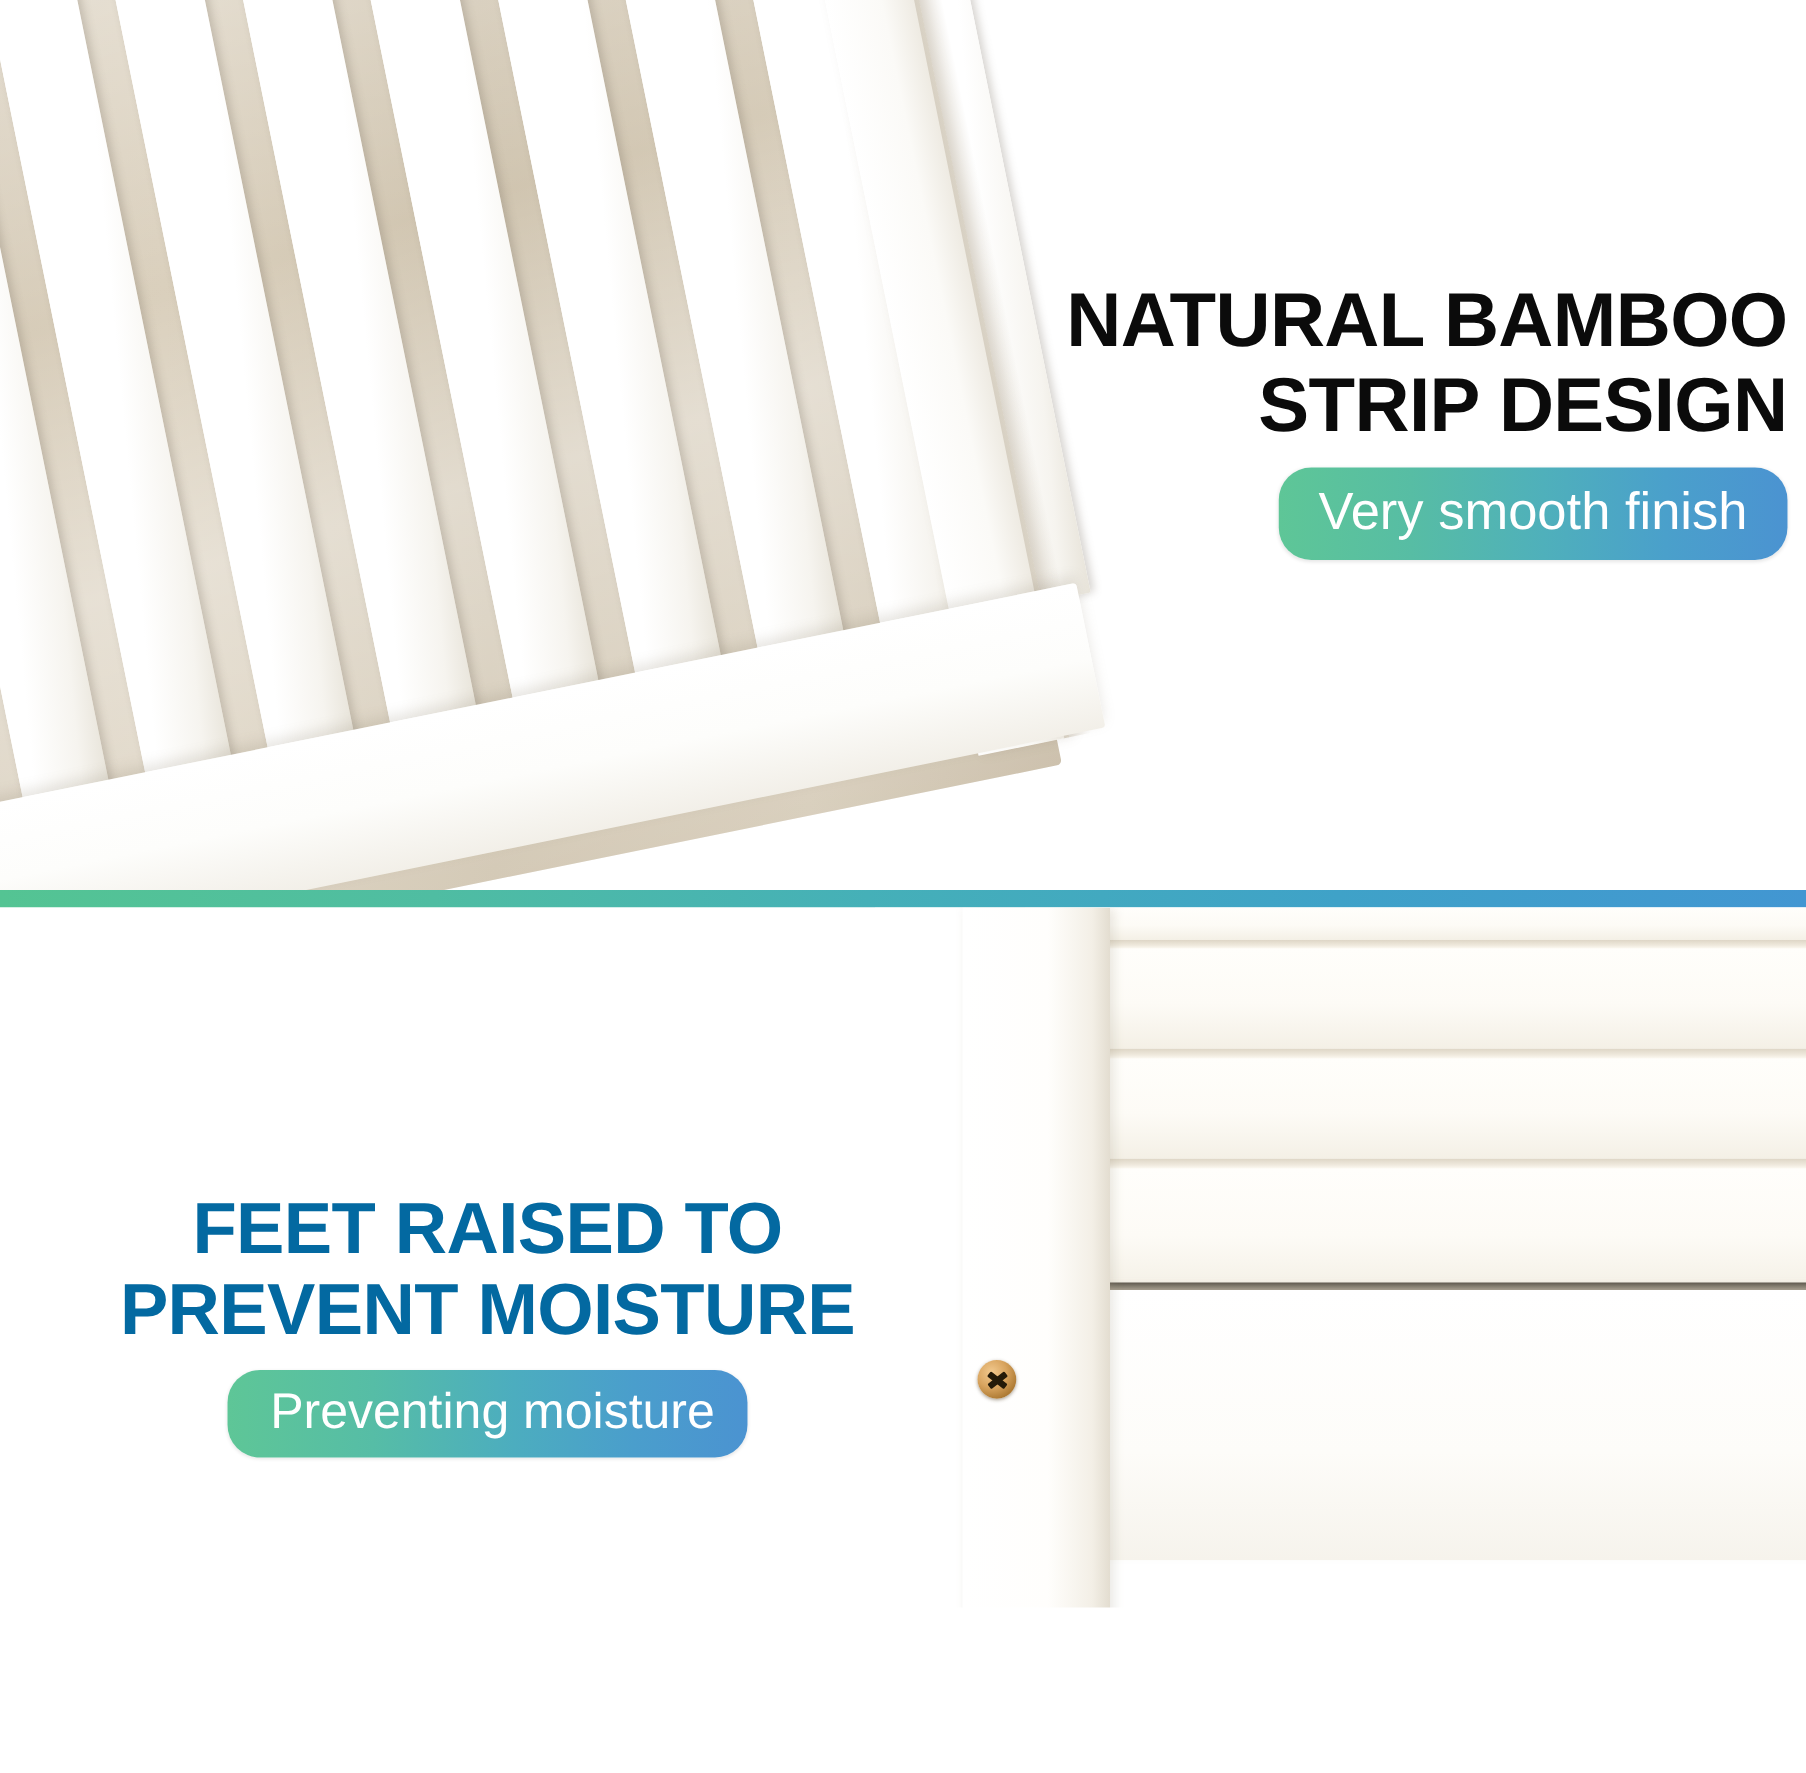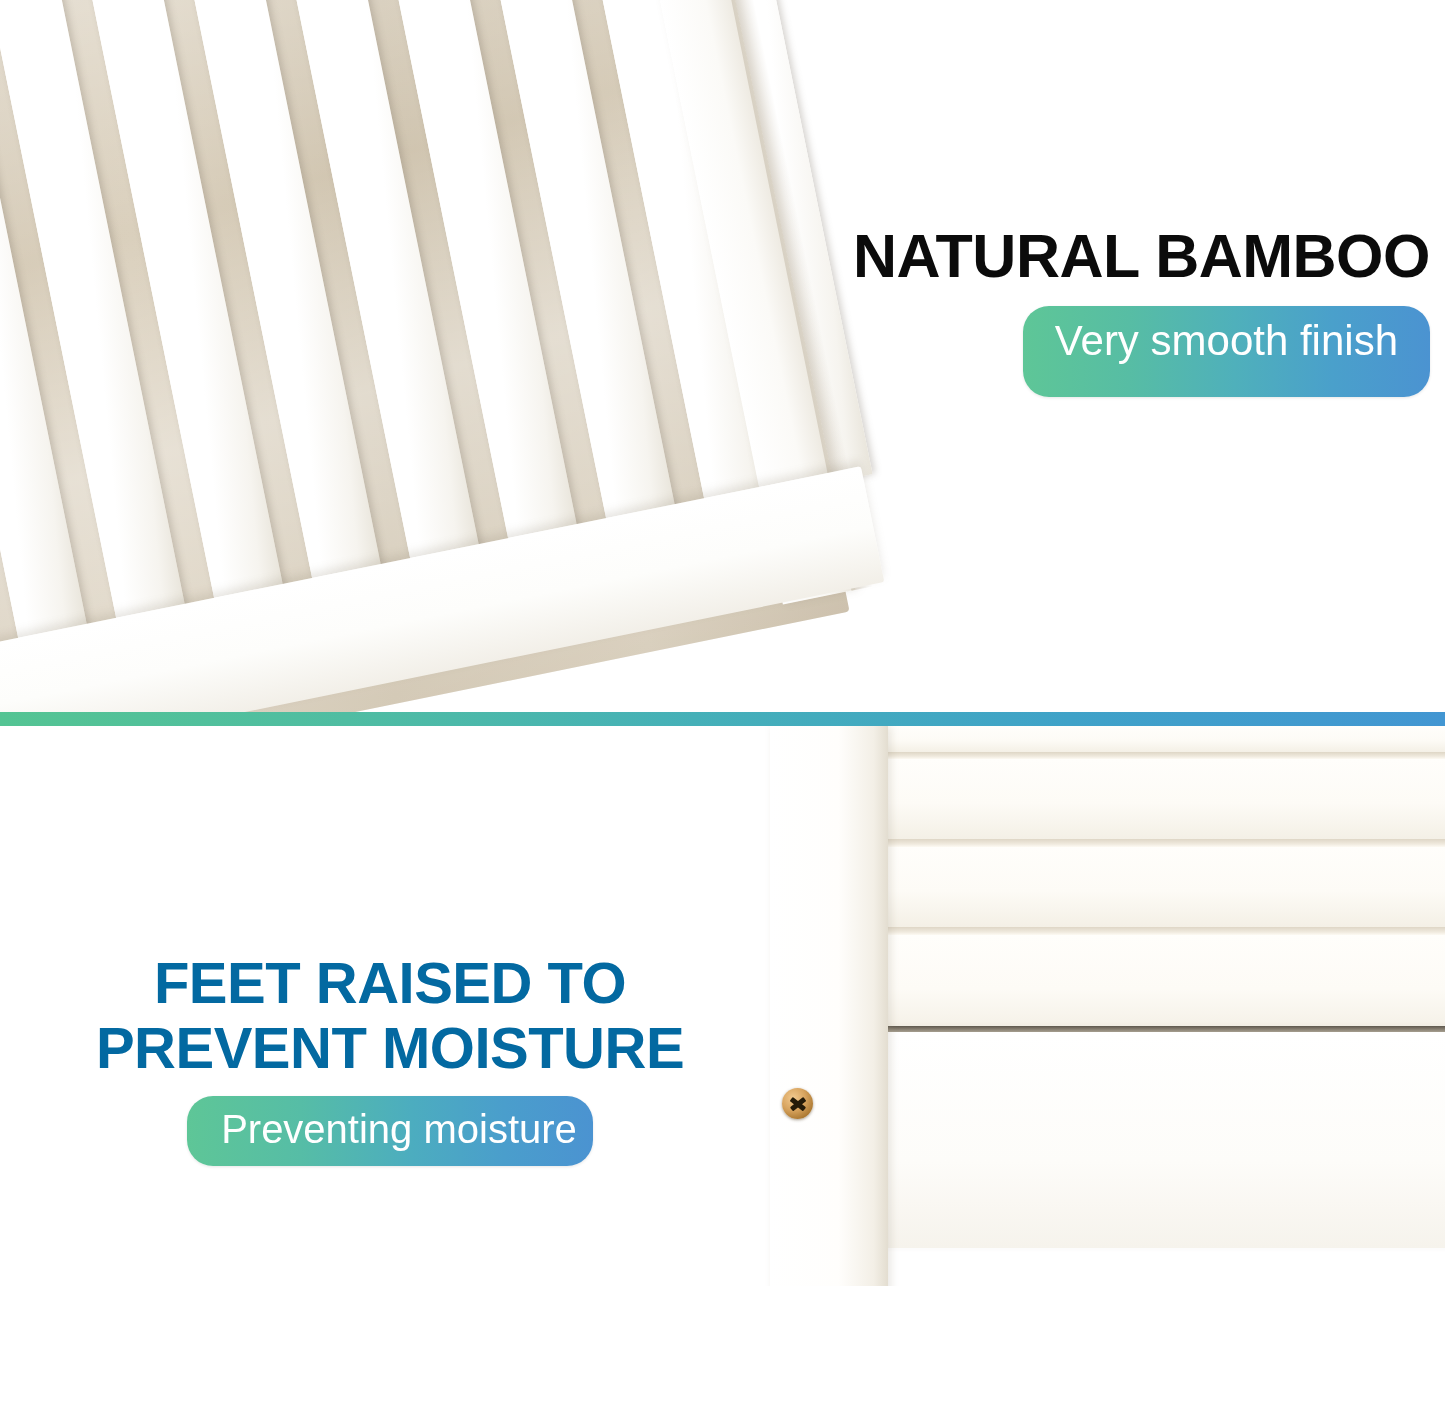--- a/index.html
+++ b/index.html
@@ -40,21 +40,21 @@
   .edge-shadow{position:absolute;left:946px;top:-10px;width:22px;height:830px;
         background:linear-gradient(90deg,rgba(196,186,168,.55),rgba(255,255,255,0));}
 
   
   .copy-top{position:absolute;right:15px;top:222px;width:640px;text-align:right;}
   .headline{color:#0b0b0b;font-weight:bold;font-size:61px;line-height:68px;
             letter-spacing:-0.5px;}
   .badge{display:inline-block;margin-top:16px;border-radius:26px;
          background:linear-gradient(90deg,#5ec697 0%,#57bda4 26%,#4fb0bb 52%,#4aa0cb 76%,#4b93d1 100%);
          color:#ffffff;font-size:42px;line-height:52px;font-weight:normal;
-         padding:9px 32px 30px 32px;white-space:nowrap;
+         padding:9px 32px 13px 32px;white-space:nowrap;
          box-shadow:0 1px 3px rgba(0,0,0,.10);}
 
   
   .divider{position:absolute;left:0;top:712px;width:1445px;height:14px;
            background:linear-gradient(90deg,#54c493 0%,#4fbda2 24%,#45b0b8 48%,#3fa2c8 74%,#4296d2 100%);}
 
   
   .panel-bottom{position:absolute;left:0;top:726px;width:1445px;height:692px;
                 background:#ffffff;overflow:hidden;}
 
@@ -85,21 +85,21 @@
   .screw .cross, .screw .cross2{position:absolute;left:50%;top:50%;width:17px;height:4.5px;
          background:#241a08;border-radius:1px;}
   .screw .cross{transform:translate(-50%,-50%) rotate(38deg);}
   .screw .cross2{transform:translate(-50%,-50%) rotate(-38deg);}
 
   
   .copy-bottom{position:absolute;left:40px;top:224px;width:700px;text-align:center;}
   .headline-b{color:#0369a1;font-weight:bold;font-size:58px;line-height:65px;letter-spacing:-0.5px;}
   .badge-b{display:inline-block;margin-top:16px;border-radius:26px;
          background:linear-gradient(90deg,#5ec697 0%,#56bda6 28%,#4cadbf 55%,#4a9ecc 78%,#4b93d1 100%);
-         color:#ffffff;font-size:40px;line-height:50px;padding:8px 16px 12px 34px;white-space:nowrap;
+         color:#ffffff;font-size:40px;line-height:50px;padding:8px 26px 12px 34px;white-space:nowrap;
          box-shadow:0 1px 3px rgba(0,0,0,.10);text-align:right;}
 </style>
 </head>
 <body>
 
 <div id="page">
 
   <div class="panel-top">
 
     <div class="photo-top">
@@ -136,20 +136,21 @@
             </div>
         </div>
         <div class="edge-right"></div>
         <div class="edge-shadow"></div>
         <div class="rail"></div>
       </div>
     </div>
 
     <div class="copy-top">
       <div class="headline">NATURAL BAMBOO</div>
+      <div class="headline">STRIP DESIGN</div>
       <div><span class="badge">Very smooth finish</span></div>
     </div>
   </div>
 
   <div class="divider"></div>
 
   <div class="panel-bottom">
 
     <div class="photo-bottom">
       <div class="hslat" style="top:0px;height:26px;"></div>

